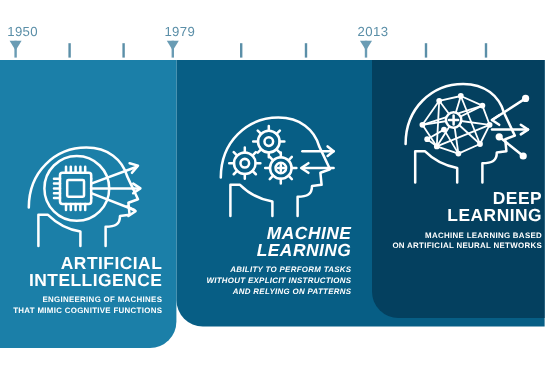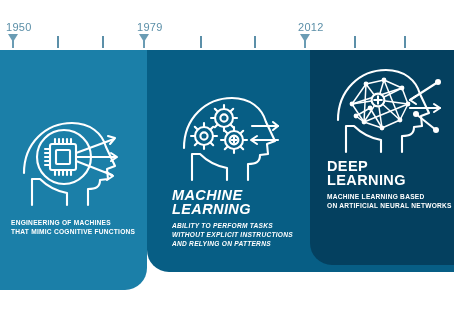--- a/index.html
+++ b/index.html
@@ -36,21 +36,21 @@
   
   .panel{position:absolute;overflow:hidden;}
   .panel-ai{left:0;top:50px;width:147px;height:240px;background:#1b7fa8;
             border-bottom-right-radius:22px;}
   .panel-ml{left:147px;top:50px;width:307px;height:222px;background:#075e85;
             border-bottom-left-radius:22px;}
   .panel-dl{left:310px;top:50px;width:144px;height:215px;background:#04405f;
             border-bottom-left-radius:22px;}
 
   
-  .txt{position:absolute;color:#ffffff;}
+  .txt{position:absolute;color:#ffffff;text-align:right;}
   .title{
     font-size:14.5px;
     font-weight:bold;
     line-height:14px;
     letter-spacing:.4px;
     text-transform:uppercase;
     white-space:pre-line;
   }
   .desc{
     font-size:6.6px;
@@ -70,21 +70,21 @@
 </style>
 </head>
 <body>
 
 <div id="stage">
 
   <div class="timeline">
 
     <div class="tl-year" style="left:6px;top:21px;">1950</div>
     <div class="tl-year" style="left:137px;top:21px;">1979</div>
-    <div class="tl-year" style="left:298px;top:21px;">2012</div>
+    <div class="tl-year" style="left:298px;top:21px;">2013</div>
 
     <div class="tl-marker" style="left:8px;top:34px;">
         <i class="stem"></i>
         <i class="tri"></i>
       </div>
     <div class="tl-marker" style="left:139px;top:34px;">
         <i class="stem"></i>
         <i class="tri"></i>
       </div>
     <div class="tl-marker" style="left:300px;top:34px;">
@@ -211,20 +211,22 @@
         <circle cx="110" cy="70" r="3"></circle>
         <circle cx="90" cy="54" r="3"></circle>
       </g>
 
       <path d="M90 36 L84 40 L90 44"></path>
       <path d="M108 44 L114 48 L108 52"></path>
     </svg>
   </div>
 
   <div class="txt blk-ai">
+    <div class="title">ARTIFICIAL
+INTELLIGENCE</div>
     <div class="desc">ENGINEERING OF MACHINES
 THAT MIMIC COGNITIVE FUNCTIONS</div>
   </div>
 
   <div class="txt blk-ml">
     <div class="title">MACHINE
 LEARNING</div>
     <div class="desc">ABILITY TO PERFORM TASKS
 WITHOUT EXPLICIT INSTRUCTIONS
 AND RELYING ON PATTERNS</div>

